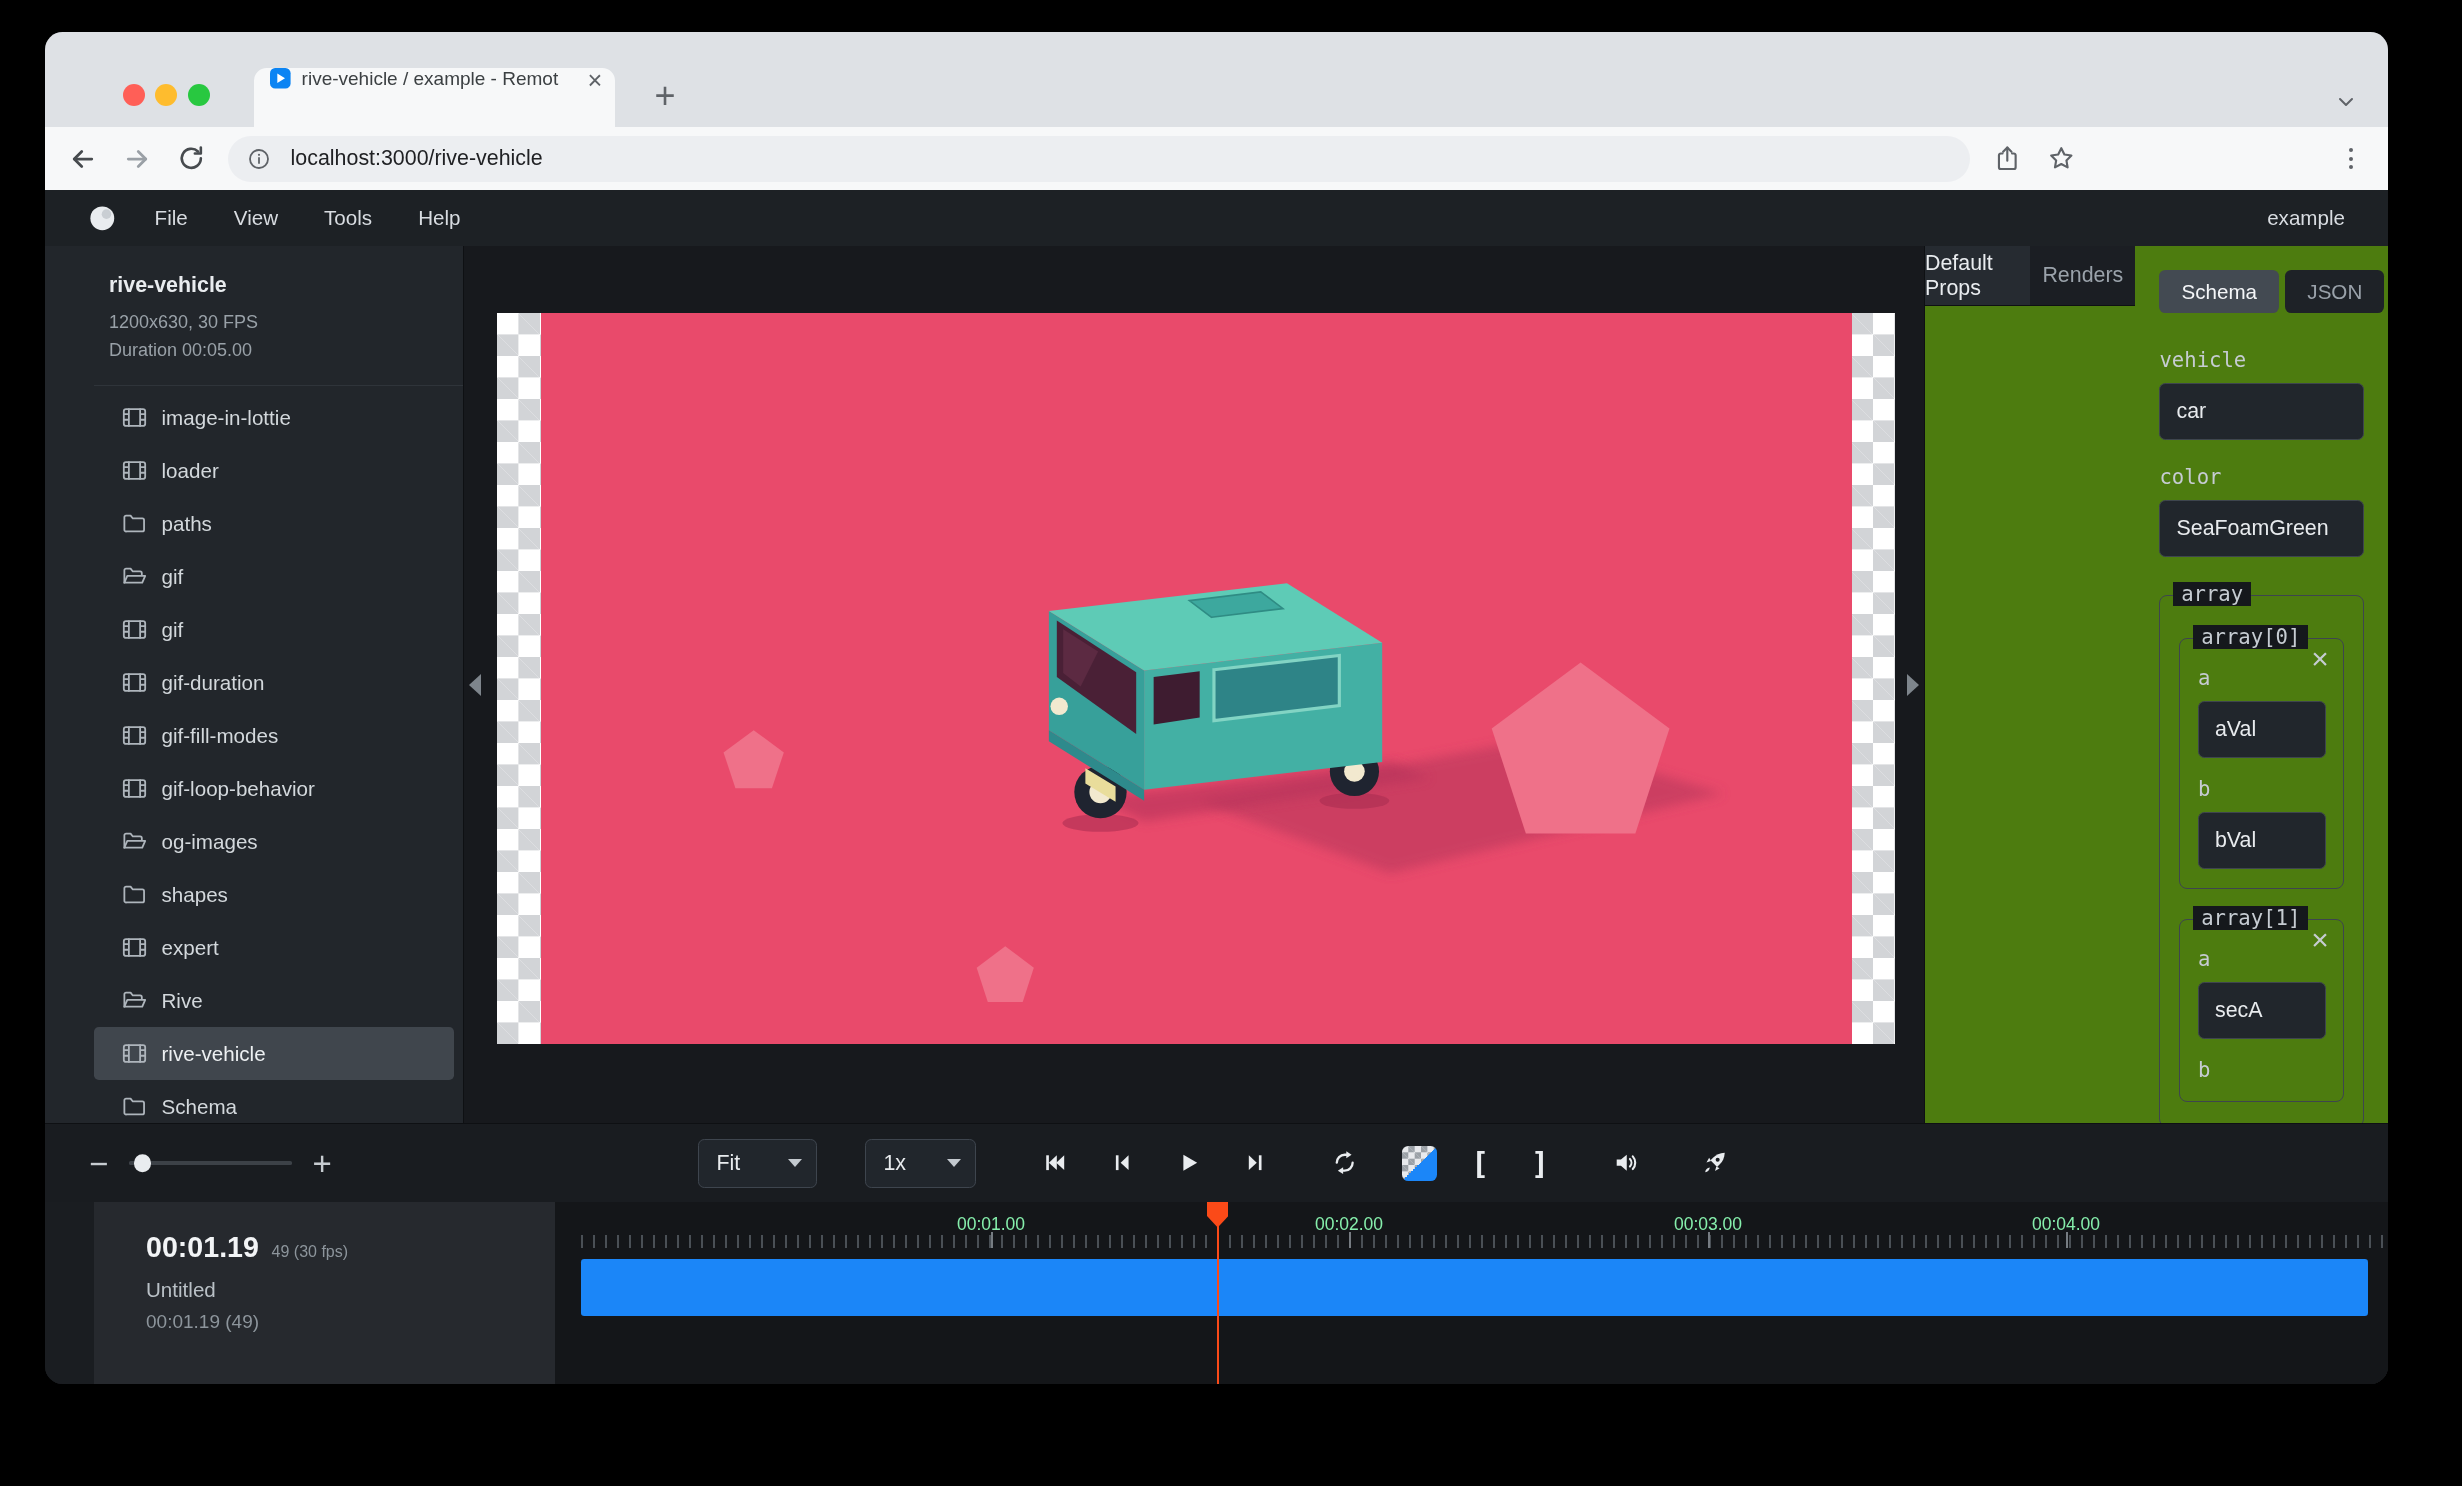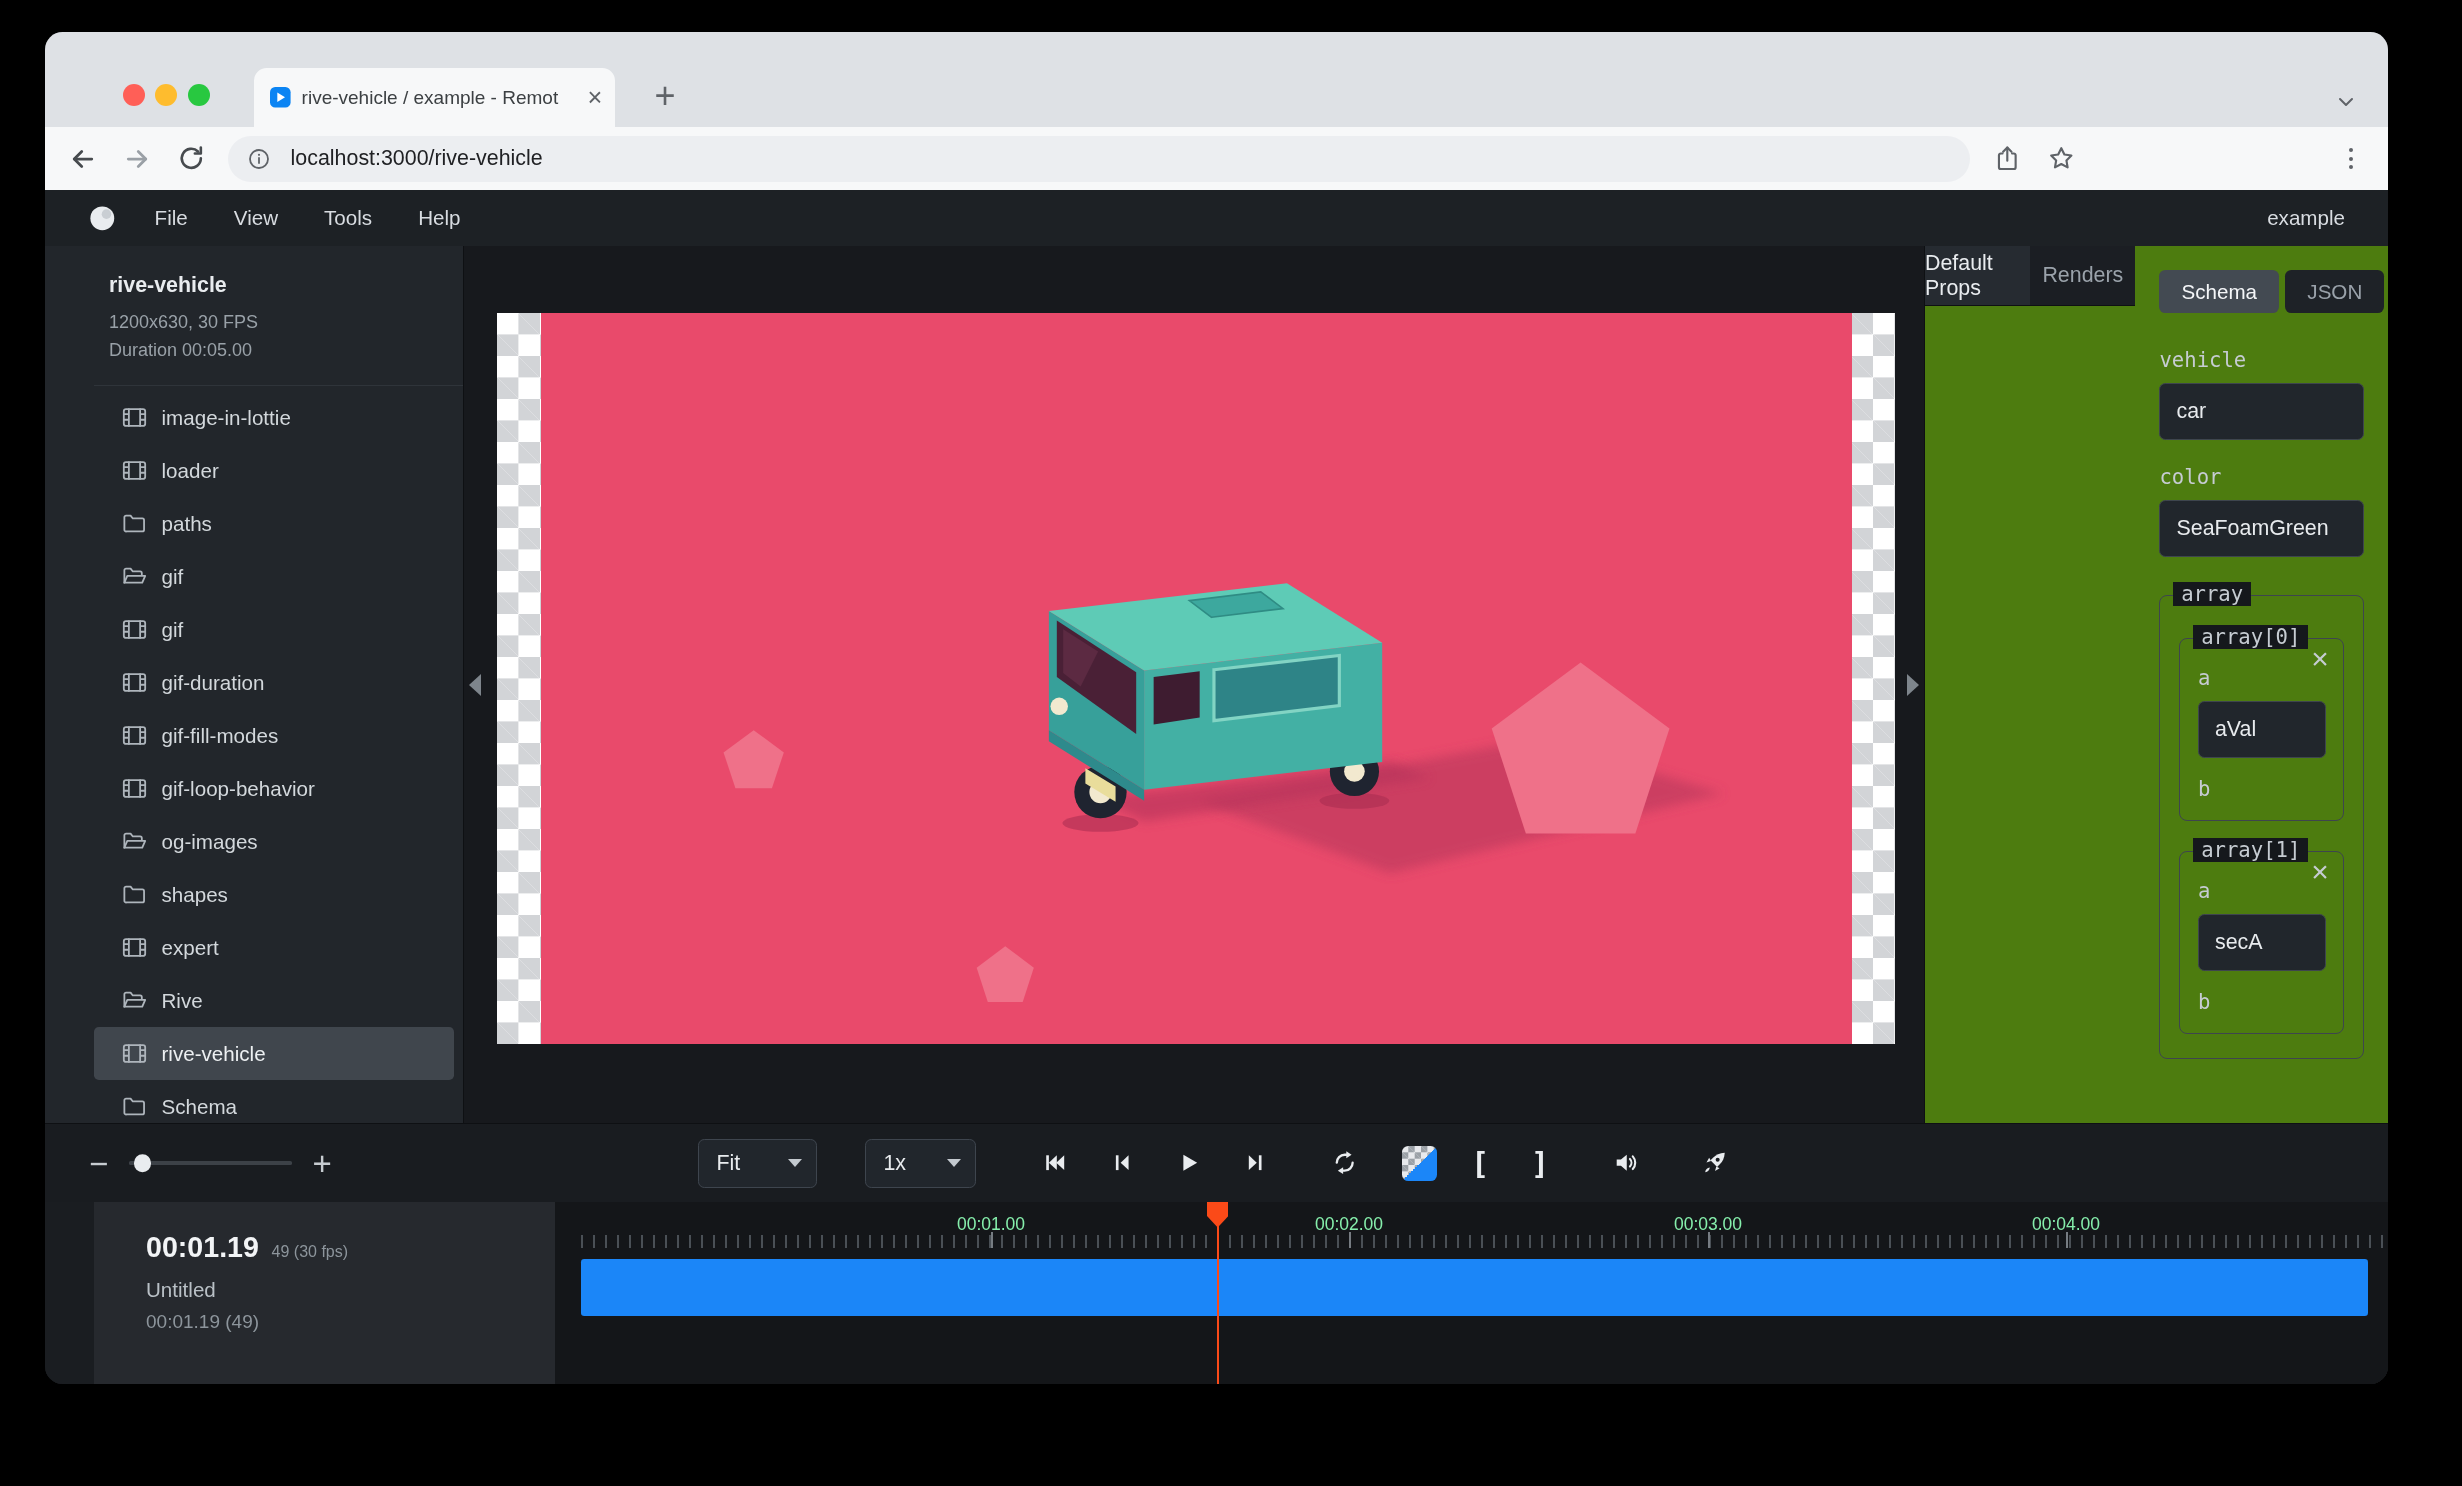--- a/index.html
+++ b/index.html
@@ -7,21 +7,21 @@
 
   .window { position:absolute; left:45px; top:32px; width:2343px; height:1352px;
             border-radius:17.5px; overflow:hidden; background:#1A1D21; display:flex; flex-direction:column; }
 
   
   .tabstrip { height:95px; background:#DEE1E5; position:relative; flex:none; }
   .traffic { position:absolute; left:78px; top:52px; display:flex; gap:10.3px; }
   .light { width:22px; height:22px; border-radius:50%; }
   .light.r { background:#FF5F57; } .light.y { background:#FEBC2E; } .light.g { background:#28C840; }
   .tab { position:absolute; left:209px; top:36px; width:361px; height:59px; background:#F7F8F9;
-         border-radius:12.7px 12.7px 0 0; display:flex; align-items:center; padding:0 12.7px 0 16px; gap:11px; }
+         border-radius:12.7px 12.7px 0 0; display:flex; padding:0 12.7px 0 16px; gap:11px; }
   .tab-title { flex:1; font-size:19px; color:#3C4043; white-space:nowrap; overflow:hidden; }
   .tab-close { font-size:25.4px; color:#5F6368; line-height:1; }
   .newtab { position:absolute; left:597px; top:41px; width:46px; height:46px; display:flex; align-items:center;
             justify-content:center; font-size:36px; font-weight:300; color:#5F6368; border-radius:50%; }
   .strip-chev { position:absolute; right:30px; top:57px; }
 
   .navbar { height:63px; background:#F7F8F9; display:flex; align-items:center; padding:0 20.6px; gap:19px; flex:none; }
   .nav-ic { width:35px; height:35px; display:flex; align-items:center; justify-content:center; flex:none; }
   .urlpill { flex:1; height:46px; background:#ECEEF1; border-radius:23px; display:flex; align-items:center;
              padding:0 19px; gap:20px; min-width:0; }
@@ -378,20 +378,21 @@
 
         <div class="group">
           <div class="flabel group-label">array</div>
 
           <div class="subgroup">
             <div class="flabel group-label">array[0]</div>
             <div class="close-x">×</div>
             <div class="flabel sub-a">a</div>
             <div class="tinput">aVal</div>
             <div class="flabel sub-b">b</div>
+            <div class="tinput">bVal</div>
           </div>
 
           <div class="subgroup">
             <div class="flabel group-label">array[1]</div>
             <div class="close-x">×</div>
             <div class="flabel sub-a">a</div>
             <div class="tinput">secA</div>
             <div class="flabel sub-b">b</div>
 
           </div>

